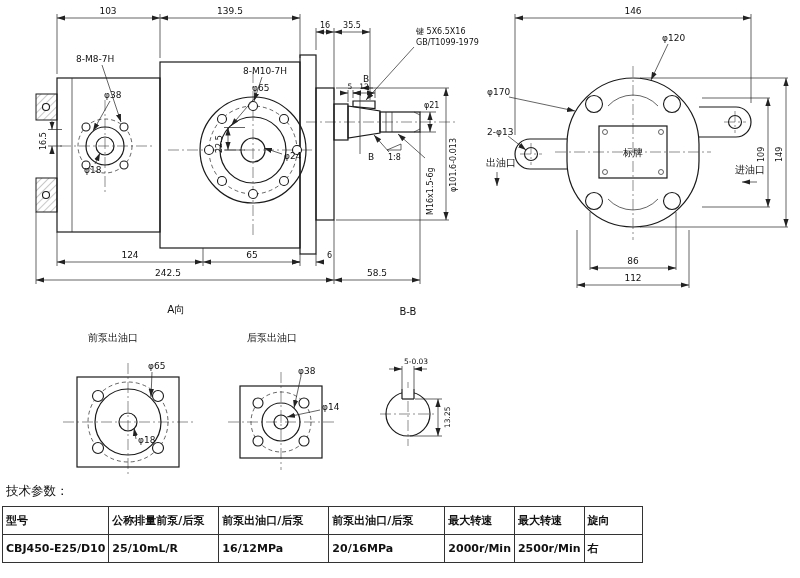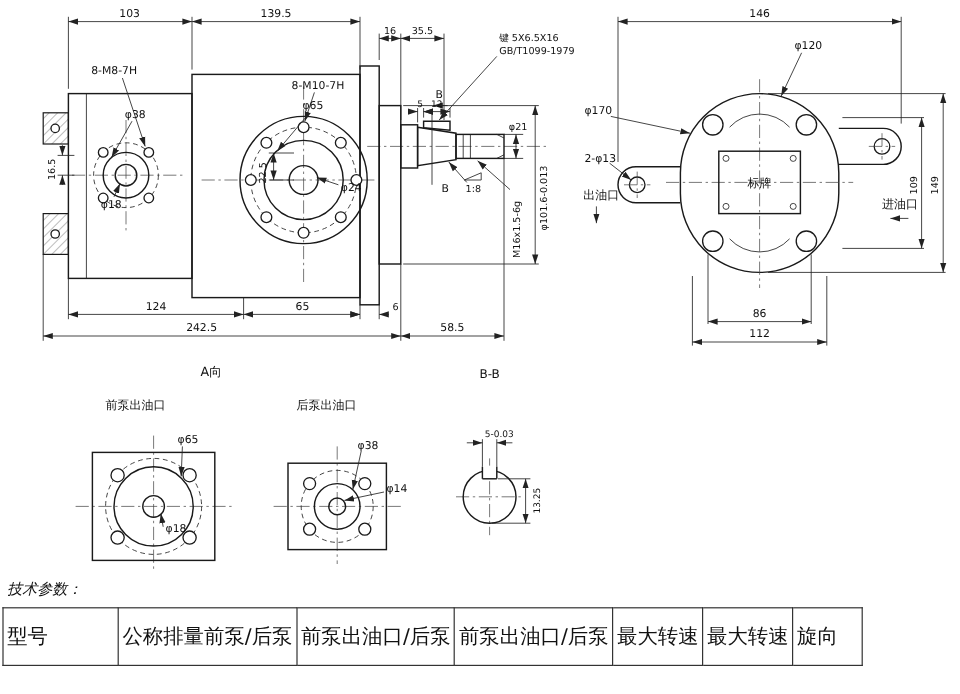--- a/index.html
+++ b/index.html
@@ -8,24 +8,24 @@
   svg text{font-family:"DejaVu Sans","Liberation Sans",sans-serif;fill:#111;}
   .ol {fill:none;stroke:#1a1a1a;stroke-width:1.2;}
   .olf{fill:#fff;stroke:#1a1a1a;stroke-width:1.1;}
   .tl {fill:none;stroke:#222;stroke-width:0.7;}
   .cl {fill:none;stroke:#444;stroke-width:0.6;stroke-dasharray:11 3 2 3;}
   .dsh{fill:none;stroke:#222;stroke-width:0.7;stroke-dasharray:4 3;}
   .hat{fill:url(#hch);stroke:#1a1a1a;stroke-width:1;}
   .dim{fill:none;stroke:#222;stroke-width:0.7;marker-start:url(#ah);marker-end:url(#ah);}
   .ar {fill:none;stroke:#222;stroke-width:0.7;marker-end:url(#ah);}
   .t7{font-size:7.5px;} .t8{font-size:8px;} .t9{font-size:9px;} .t10{font-size:10px;} .t11{font-size:10.5px;}
-  .params-title{position:absolute;left:6px;top:483px;font-size:12.5px;font-style:italic;}
+  .params-title{position:absolute;left:6px;top:483px;font-size:12.5px;}
   .spec-table{position:absolute;left:2px;top:506px;border-collapse:collapse;table-layout:fixed;}
-  .spec-table th,.spec-table td{border:1px solid #333;font-weight:normal;text-align:left;
-       padding:11px 3px;font-size:17px;height:25px;white-space:nowrap;overflow:hidden;}
+  .spec-table th,.spec-table td{border:1px solid #333;font-weight:bold;text-align:left;
+       padding:1px 3px;font-size:11px;height:25px;white-space:nowrap;overflow:hidden;}
 </style>
 </head>
 <body>
 
 <svg width="800" height="480" viewBox="0 0 800 480" style="position:absolute;left:0;top:0;">
   <defs>
     <marker id="ah" viewBox="0 0 8 8" refX="8" refY="4" markerWidth="8" markerHeight="8" orient="auto-start-reverse" markerUnits="userSpaceOnUse">
       <path d="M0,1.4 L8,4 L0,6.6 Z" fill="#222"></path>
     </marker>
     <pattern id="hch" width="5" height="5" patternUnits="userSpaceOnUse" patternTransform="rotate(45)">
@@ -331,14 +331,23 @@
   <tbody>
       <tr>
     <th>型号</th>
     <th>公称排量前泵/后泵</th>
     <th>前泵出油口/后泵</th>
     <th>前泵出油口/后泵</th>
     <th>最大转速</th>
     <th>最大转速</th>
     <th>旋向</th>
   </tr>
+  <tr>
+    <td>CBJ450-E25/D10</td>
+    <td>25/10mL/R</td>
+    <td>16/12MPa</td>
+    <td>20/16MPa</td>
+    <td>2000r/Min</td>
+    <td>2500r/Min</td>
+    <td>右</td>
+  </tr>
 </tbody>
   </table>
 
 </body></html>

